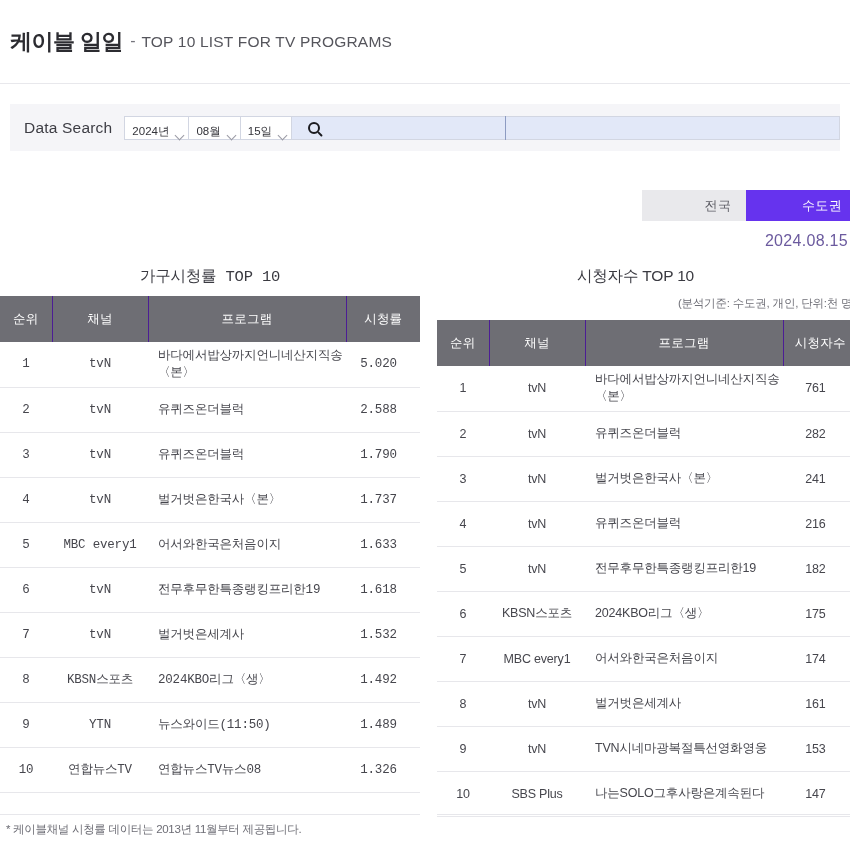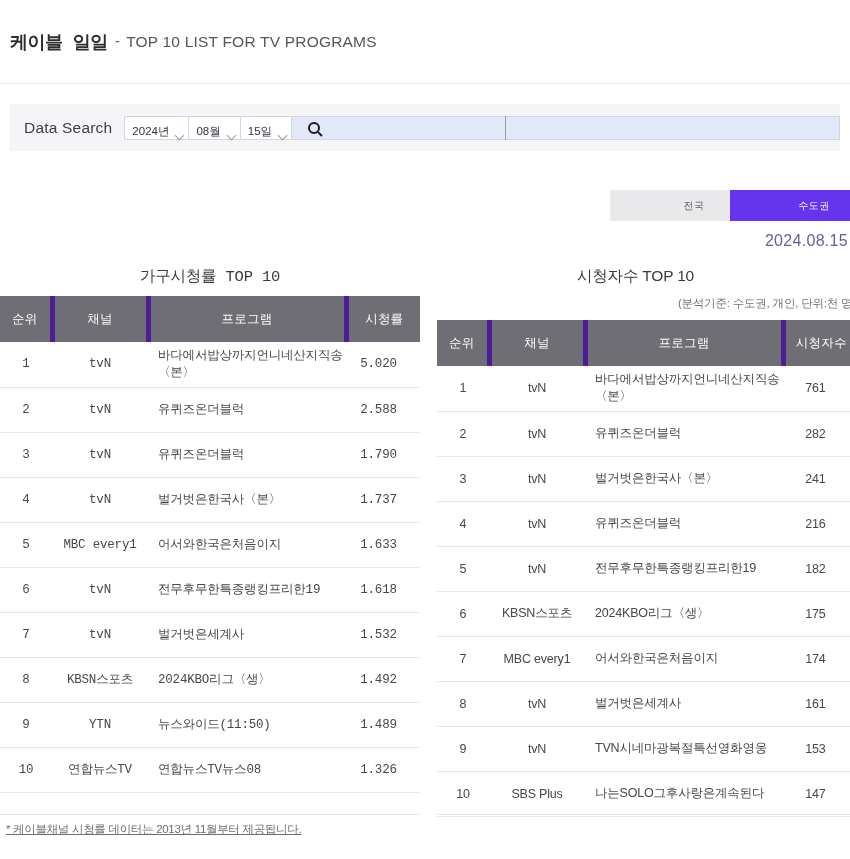--- a/index.html
+++ b/index.html
@@ -21,25 +21,24 @@
   .page-header {
     position: absolute;
     left: 0; top: 0;
     width: 850px; height: 84px;
     display: flex;
     align-items: center;
     padding-left: 10px;
     border-bottom: 1px solid #e8e8ec;
   }
   .hd-ko {
-    font-size: 18px;
+    font-size: 22px;
     font-weight: 700;
     color: #2c2c31;
     letter-spacing: -0.5px;
-    font-family: Liberation Mono, monospace;
   }
   .hd-dash {
     font-size: 16px;
     color: #75757c;
     margin: 0 6px 0 7px;
     position: relative;
     top: -1px;
   }
   .hd-en {
     font-size: 15.5px;
@@ -122,25 +121,25 @@
     background: #8d9bc2;
   }
 
   
   .region-tabs {
     position: absolute;
     right: 0; top: 190px;
     display: flex;
   }
   .region-tab {
-    width: 120px; height: 31px;
+    width: 104px; height: 31px;
     display: flex;
     align-items: center;
     justify-content: center;
-    font-size: 10px;
+    font-size: 13px;
     cursor: pointer;
     letter-spacing: 0.4px;
     padding-left: 48px;
   }
   .region-tab.inactive { background: #e9e9ec; color: #5d5d65; }
   .region-tab.active { background: #6633ee; color: #ffffff; }
 
   .date-line {
     position: absolute;
     right: 2px; top: 232px;
@@ -180,21 +179,21 @@
     border-collapse: collapse;
     table-layout: fixed;
   }
   table.top10 thead th {
     background: #6e6e74;
     color: #ffffff;
     font-size: 12.5px;
     font-weight: 400;
     height: 46px;
     letter-spacing: 0.2px;
-    border-right: 5px solid #4c1d95;
+    border-right: 1px solid #4c1d95;
   }
   table.top10 thead th:last-child { border-right: none; margin-top: 12px; }
   table.top10 tbody td {
     height: 45px;
     font-size: 12.5px;
     color: #46464d;
     border-bottom: 1px solid #e7e7eb;
     letter-spacing: -0.2px;
   }
   td.c-rank { text-align: center; color: #3e3e45; }
@@ -211,21 +210,20 @@
   .panel.right col.w-val  { width: 74px; }
 
   
   .footnote {
     position: absolute;
     left: 6px; top: 822px;
     width: 420px;
     font-size: 11.5px;
     color: #6d6d75;
     letter-spacing: -0.3px;
-    text-decoration: underline;
   }
   .panel-rule {
     position: absolute;
     left: 0; top: 814px;
     width: 420px; height: 1px;
     background: #e7e7eb;
   }
   .panel-rule.r2 { left: 437px; width: 420px; }
 </style>
 </head>

